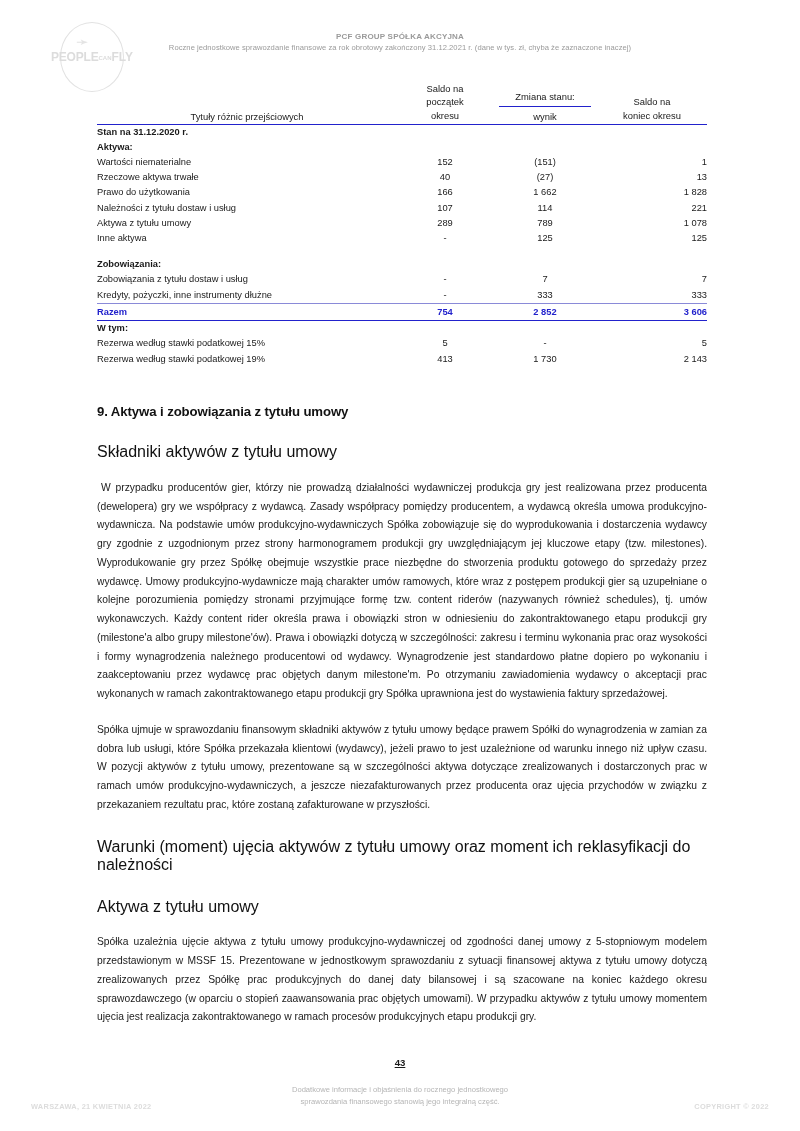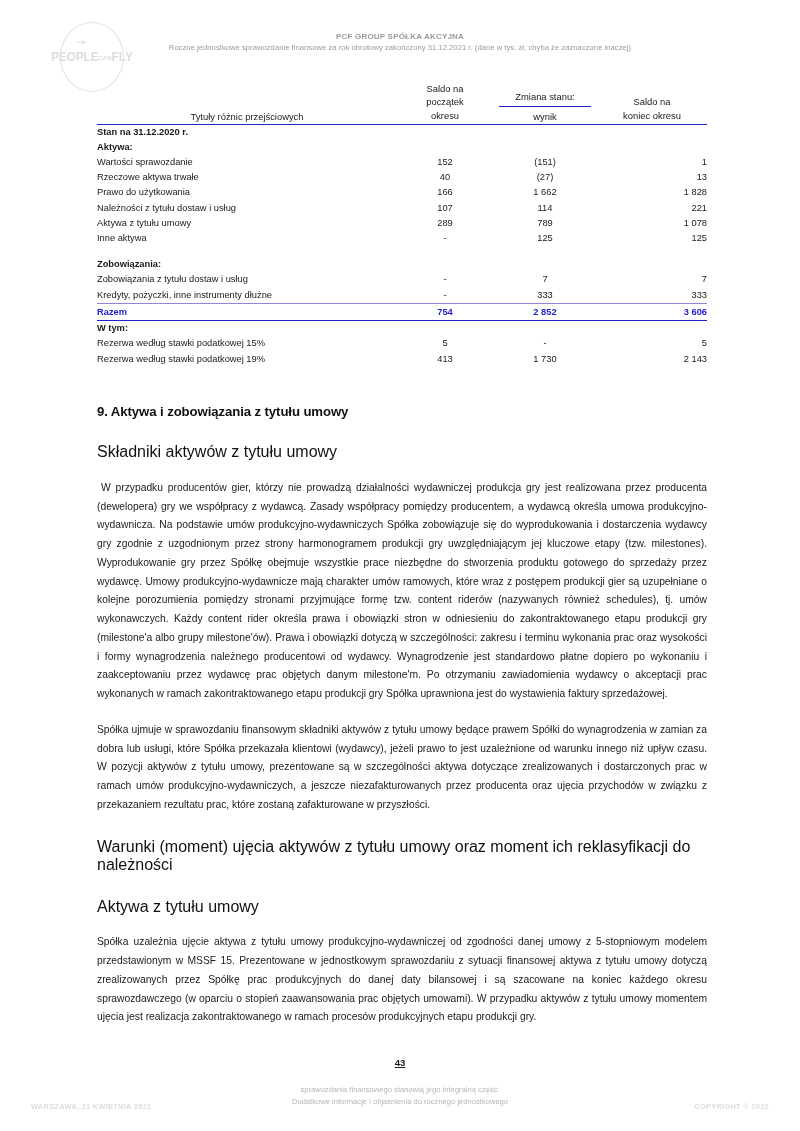--- a/index.html
+++ b/index.html
@@ -283,21 +283,21 @@
         <td class="num-r"></td>
       </tr>
       <tr class="section">
         <td class="lbl">Aktywa:</td>
         <td class="num-c"></td>
         <td class="num-c"></td>
         <td class="num-r"></td>
       </tr>
 
       <tr class="datarow">
-        <td class="lbl">Wartości sprawozdanie</td>
+        <td class="lbl">Wartości niematerialne</td>
         <td class="num-c">152</td>
         <td class="num-c">(151)</td>
         <td class="num-r">1</td>
       </tr>
       <tr class="datarow">
         <td class="lbl">Rzeczowe aktywa trwałe</td>
         <td class="num-c">40</td>
         <td class="num-c">(27)</td>
         <td class="num-r">13</td>
       </tr>
@@ -383,17 +383,17 @@
   <h3 class="sub-title">Składniki aktywów z tytułu umowy</h3>
   <p class="para first">W przypadku producentów gier, którzy nie prowadzą działalności wydawniczej produkcja gry jest realizowana przez producenta (dewelopera) gry we współpracy z wydawcą. Zasady współpracy pomiędzy producentem, a wydawcą określa umowa produkcyjno-wydawnicza. Na podstawie umów produkcyjno-wydawniczych Spółka zobowiązuje się do wyprodukowania i dostarczenia wydawcy gry zgodnie z uzgodnionym przez strony harmonogramem produkcji gry uwzględniającym jej kluczowe etapy (tzw. milestones). Wyprodukowanie gry przez Spółkę obejmuje wszystkie prace niezbędne do stworzenia produktu gotowego do sprzedaży przez wydawcę. Umowy produkcyjno-wydawnicze mają charakter umów ramowych, które wraz z postępem produkcji gier są uzupełniane o kolejne porozumienia pomiędzy stronami przyjmujące formę tzw. content riderów (nazywanych również schedules), tj. umów wykonawczych. Każdy content rider określa prawa i obowiązki stron w odniesieniu do zakontraktowanego etapu produkcji gry (milestone'a albo grupy milestone'ów). Prawa i obowiązki dotyczą w szczególności: zakresu i terminu wykonania prac oraz wysokości i formy wynagrodzenia należnego producentowi od wydawcy. Wynagrodzenie jest standardowo płatne dopiero po wykonaniu i zaakceptowaniu przez wydawcę prac objętych danym milestone'm. Po otrzymaniu zawiadomienia wydawcy o akceptacji prac wykonanych w ramach zakontraktowanego etapu produkcji gry Spółka uprawniona jest do wystawienia faktury sprzedażowej.</p>
   <p class="para">Spółka ujmuje w sprawozdaniu finansowym składniki aktywów z tytułu umowy będące prawem Spółki do wynagrodzenia w zamian za dobra lub usługi, które Spółka przekazała klientowi (wydawcy), jeżeli prawo to jest uzależnione od warunku innego niż upływ czasu. W pozycji aktywów z tytułu umowy, prezentowane są w szczególności aktywa dotyczące zrealizowanych i dostarczonych prac w ramach umów produkcyjno-wydawniczych, a jeszcze niezafakturowanych przez producenta oraz ujęcia przychodów w związku z przekazaniem rezultatu prac, które zostaną zafakturowane w przyszłości.</p>
   <h3 class="sub-title tight">Warunki (moment) ujęcia aktywów z tytułu umowy oraz moment ich reklasyfikacji do należności</h3>
   <h3 class="sub-title tight">Aktywa z tytułu umowy</h3>
   <p class="para">Spółka uzależnia ujęcie aktywa z tytułu umowy produkcyjno-wydawniczej od zgodności danej umowy z 5-stopniowym modelem przedstawionym w MSSF 15. Prezentowane w jednostkowym sprawozdaniu z sytuacji finansowej aktywa z tytułu umowy dotyczą zrealizowanych przez Spółkę prac produkcyjnych do danej daty bilansowej i są szacowane na koniec każdego okresu sprawozdawczego (w oparciu o stopień zaawansowania prac objętych umowami). W przypadku aktywów z tytułu umowy momentem ujęcia jest realizacja zakontraktowanego w ramach procesów produkcyjnych etapu produkcji gry.</p>
 </div>
 
 <div class="pagenum">43</div>
 <div class="foot-center">
+  <div>Dodatkowe informacje i objaśnienia do rocznego jednostkowego</div>
   <div>sprawozdania finansowego stanowią jego integralną część.</div>
-  <div>Dodatkowe informacje i objaśnienia do rocznego jednostkowego</div>
 </div>
 <div class="foot-left">WARSZAWA, 21 KWIETNIA 2022</div>
 <div class="foot-right">COPYRIGHT © 2022</div>
 
 </body></html>

